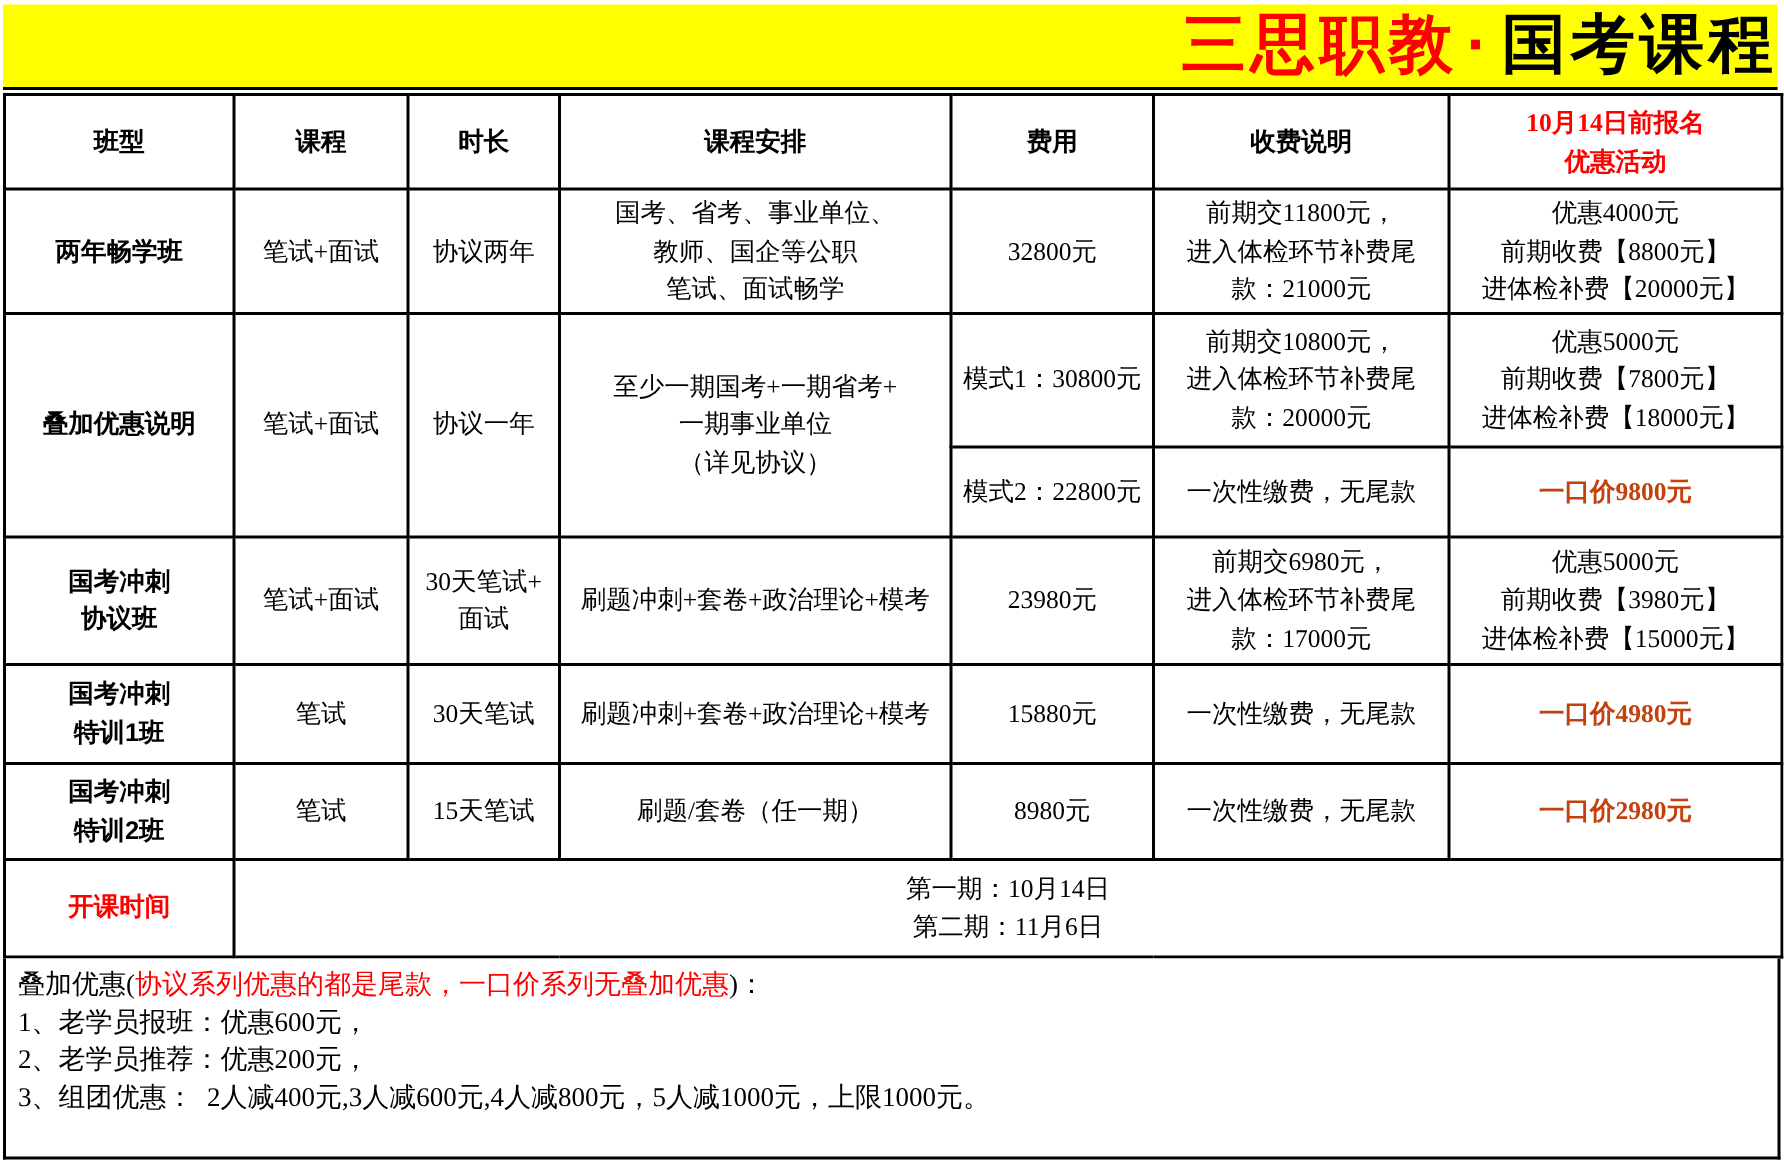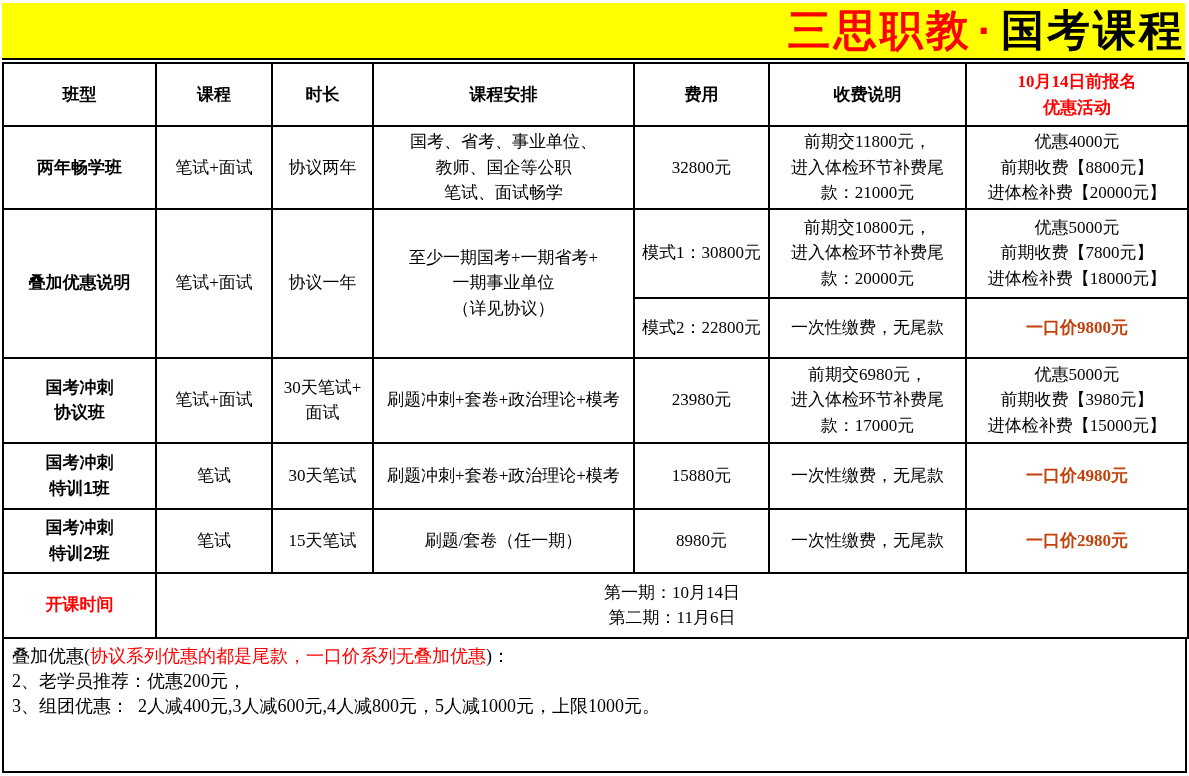--- a/index.html
+++ b/index.html
@@ -176,16 +176,17 @@
     <tr class="h-start">
       <td class="start-label">开课时间</td>
       <td class="sessions" colspan="6">第一期：10月14日
 第二期：11月6日</td>
     </tr>
   </tbody>
     </table>
 
   <div class="notes">
     <p><span>叠加优惠(</span><span class="red-inline">协议系列优惠的都是尾款，一口价系列无叠加优惠</span><span>)：</span></p>
+    <p>1、老学员报班：优惠600元，</p>
     <p>2、老学员推荐：优惠200元，</p>
     <p>3、组团优惠：  2人减400元,3人减600元,4人减800元，5人减1000元，上限1000元。</p>
   </div>
 </div>
 
 </body></html>

